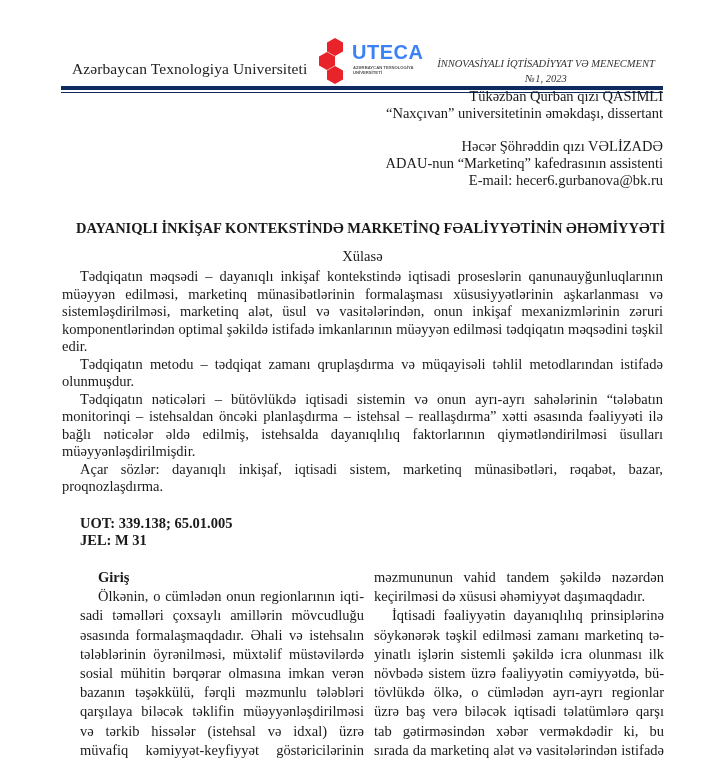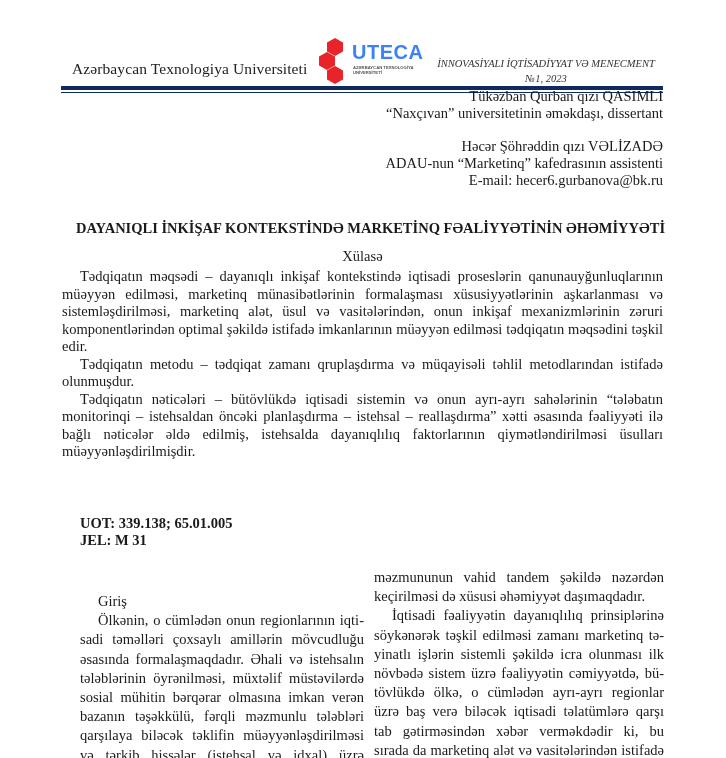--- a/index.html
+++ b/index.html
@@ -26,21 +26,21 @@
   .abstract p { text-indent: 18px; }
   .abstract b { font-weight: normal; }
 
   .codes { position: absolute; left: 80px; top: 515px; font-weight: bold; font-size: 14.5px; line-height: 17px; }
 
   .col { position: absolute; top: 568px; width: 284px; font-size: 14.5px; line-height: 19.2px; text-align: justify; }
   .col-left { left: 80px; }
   .col-right { left: 374px; width: 290px; }
   .col p { text-indent: 18px; }
   .col .noindent { text-indent: 0; }
-  .section-heading { font-weight: normal; text-indent: 0; margin-top: 24px; }
+  .section-heading { font-weight: bold; text-indent: 0; }
 </style>
 </head>
 <body>
 
 <div class="header">
   <div class="uni-name">Azərbaycan Texnologiya Universiteti</div>
 
   <div class="logo">
     <svg width="34" height="46" viewBox="0 0 34 46">
       <polygon points="17,0 25,4.5 25,13.5 17,18 9,13.5 9,4.5" fill="#e8232a"></polygon>
@@ -73,20 +73,21 @@
 </div>
 
 <div class="title">DAYANIQLI  İNKİŞAF KONTEKSTİNDƏ MARKETİNQ FƏALİYYƏTİNİN ƏHƏMİYYƏTİ</div>
 
 <div class="abstract-heading">Xülasə</div>
 
 <div class="abstract">
   <p><b>Tədqiqatın məqsədi</b><span> – dayanıqlı inkişaf kontekstində iqtisadi proseslərin qanunauyğunluqlarının müəyyən edilməsi, marketinq münasibətlərinin formalaşması xüsusiyyətlərinin aşkarlanması və sistemləşdirilməsi, marketinq alət, üsul və vasitələrindən, onun inkişaf mexanizmlərinin zəruri komponentlərindən optimal şəkildə  istifadə imkanlarının müəyyən edilməsi tədqiqatın məqsədini təşkil edir.</span></p>
   <p><b>Tədqiqatın metodu</b><span> – tədqiqat zamanı qruplaşdırma və müqayisəli təhlil metodlarından istifadə olunmuşdur.</span></p>
   <p><b>Tədqiqatın nəticələri</b><span> – bütövlükdə iqtisadi sistemin və onun ayrı-ayrı sahələrinin “tələbatın monitorinqi – istehsaldan öncəki planlaşdırma – istehsal – reallaşdırma” xətti əsasında fəaliyyəti ilə bağlı nəticələr əldə edilmiş, istehsalda dayanıqlılıq faktorlarının qiymətləndirilməsi üsulları müəyyənləşdirilmişdir.</span></p>
+  <p><b>Açar sözlər:</b><span> dayanıqlı inkişaf, iqtisadi sistem, marketinq münasibətləri, rəqabət, bazar, proqnozlaşdırma.</span></p>
 </div>
 
 <div class="codes">
   <div>UOT: 339.138; 65.01.005</div>
   <div>JEL: M 31</div>
 </div>
 
 <div class="col col-left">
   <p class="section-heading">Giriş</p>
   <p>Ölkənin, o cümlədən onun regionlarının iqti­sadi təməlləri çoxsaylı amillərin mövcudluğu əsasında formalaşmaqdadır. Əhali və istehsalın tələblərinin öyrənilməsi, müxtəlif müstəvilərdə sosial mühitin bərqərar olmasına imkan verən bazanın təşəkkülü, fərqli məzmunlu tələbləri qarşılaya biləcək təklifin müəyyənləşdirilməsi və tərkib hissələr (istehsal və idxal) üzrə müvafiq kəmiyyət-keyfiyyət göstəricilərinin həcmlərinin dəqiqləşdirilməsi və digər bu kimi ...</p>

